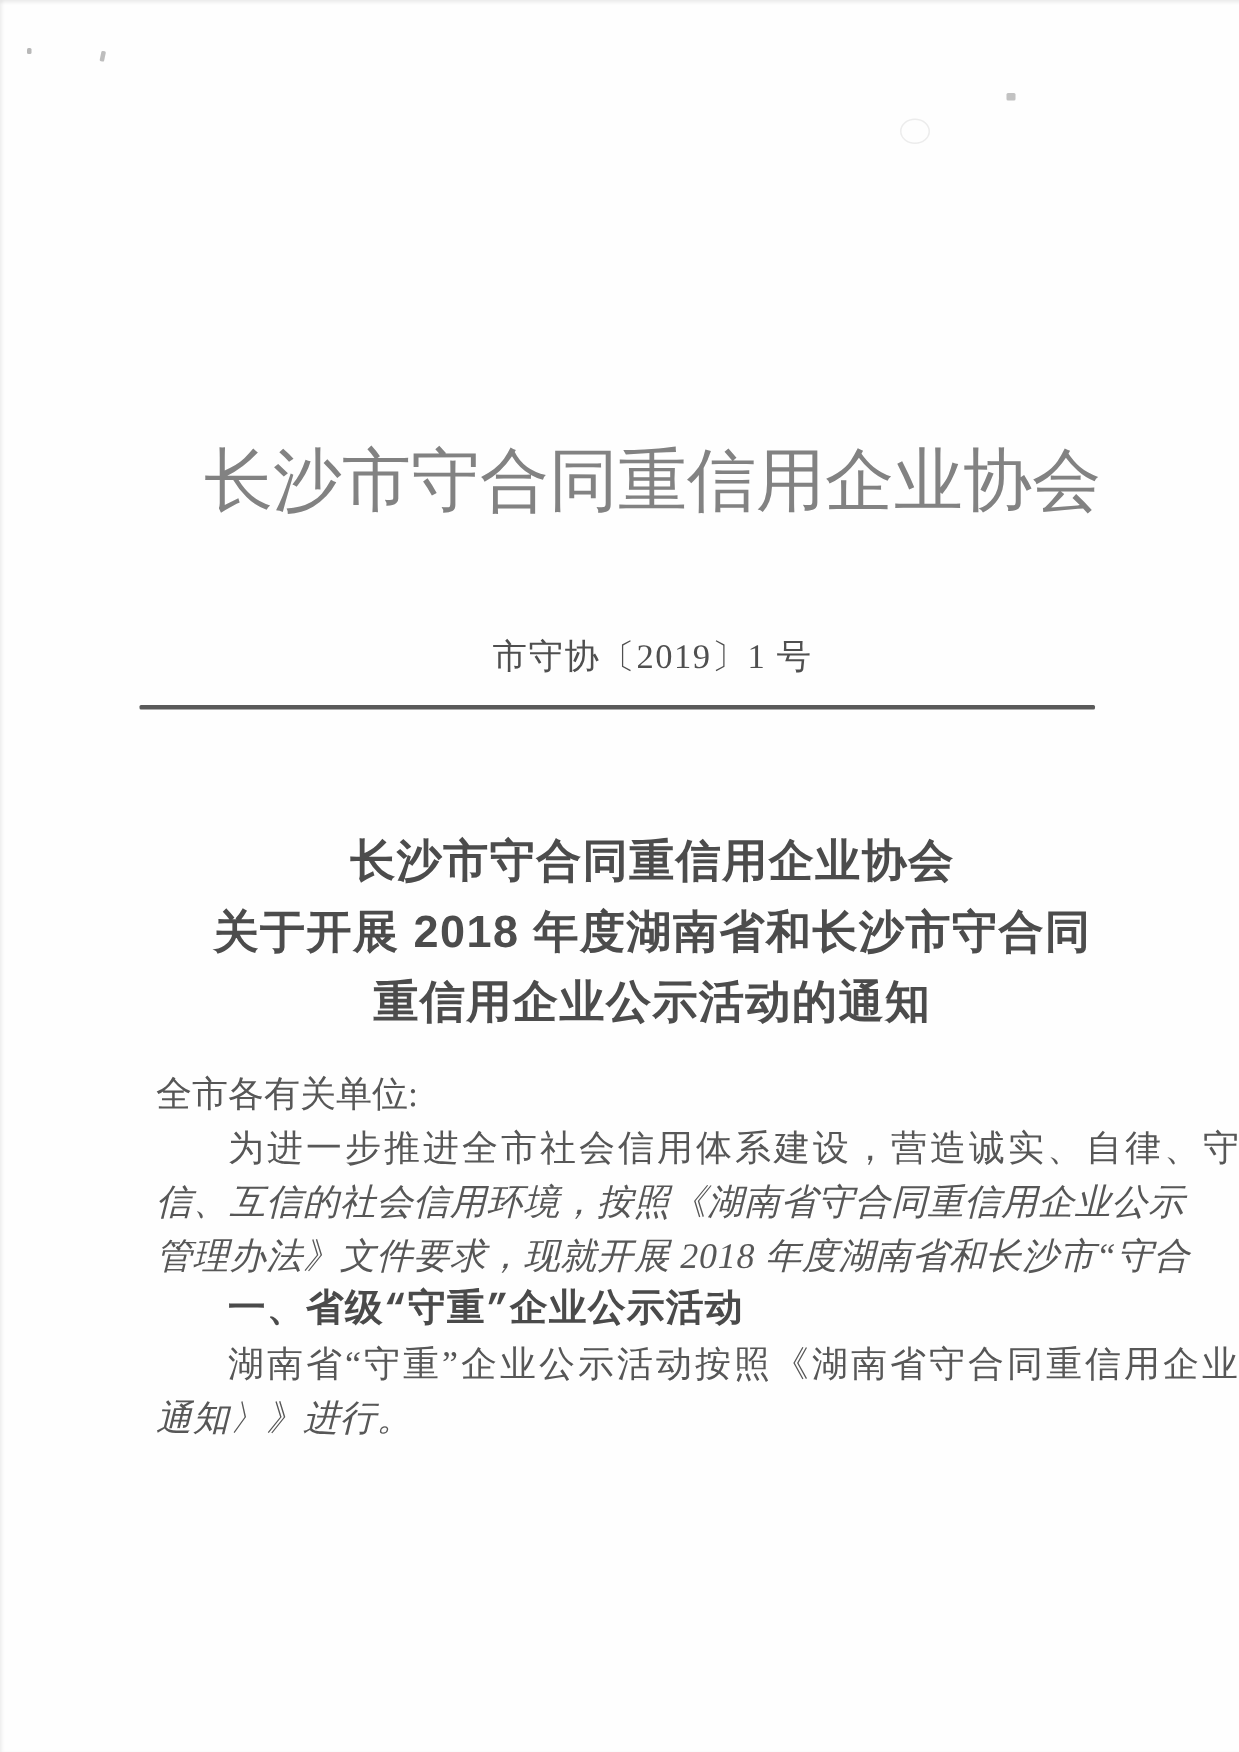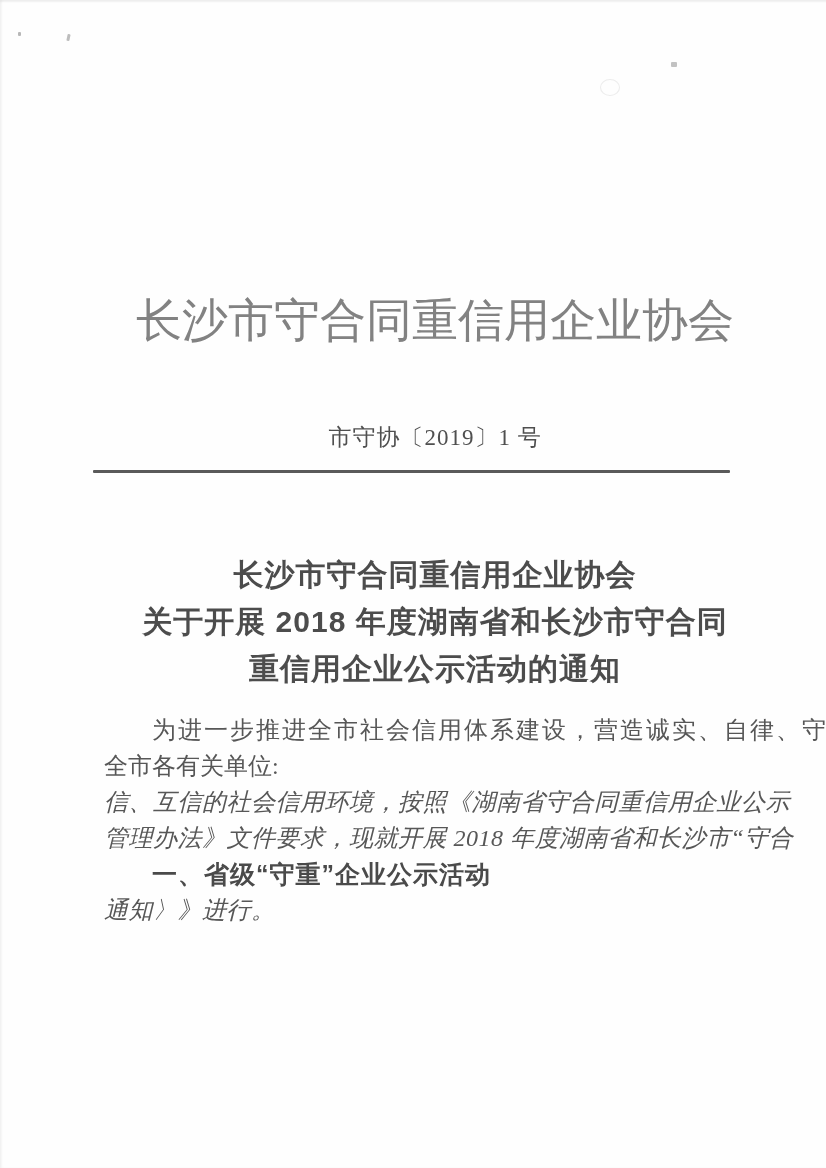--- a/index.html
+++ b/index.html
@@ -102,21 +102,21 @@
     font-family: "Liberation Serif", serif;
     font-size: 24px;
     line-height: 36px;
     color: #575757;
   }
   .line { white-space: nowrap; }
   .indent { padding-left: 48px; }
   .sp2 { letter-spacing: 2px; }
   .sp1 { letter-spacing: 0.5px; font-style: italic; }
   .section-heading {
-    font-family: Liberation Sans, sans-serif;
+    font-family: Liberation Mono, monospace;
     font-weight: 700;
     font-size: 25px;
     color: #4a4a4a;
     letter-spacing: 1px;
   }
 </style>
 </head>
 <body>
 
 <div class="page">
@@ -132,21 +132,22 @@
 
   <div class="divider"></div>
 
   <div class="notice-title">
     <div class="nt-line">长沙市守合同重信用企业协会</div>
     <div class="nt-line">关于开展 2018 年度湖南省和长沙市守合同</div>
     <div class="nt-line">重信用企业公示活动的通知</div>
   </div>
 
   <div class="doc-body">
+    <div class="line">全市各有关单位:</div>
     <div class="line indent sp2">为进一步推进全市社会信用体系建设，营造诚实、自律、守</div>
-    <div class="line">全市各有关单位:</div>
     <div class="line sp1">信、互信的社会信用环境，按照《湖南省守合同重信用企业公示</div>
     <div class="line sp1">管理办法》文件要求，现就开展 2018 年度湖南省和长沙市“守合</div>
     <div class="line indent section-heading">一、省级“守重”企业公示活动</div>
+    <div class="line indent sp2">湖南省“守重”企业公示活动按照《湖南省守合同重信用企业</div>
     <div class="line sp1">通知〉》进行。</div>
   </div>
 
 </div>
 
 </body></html>

